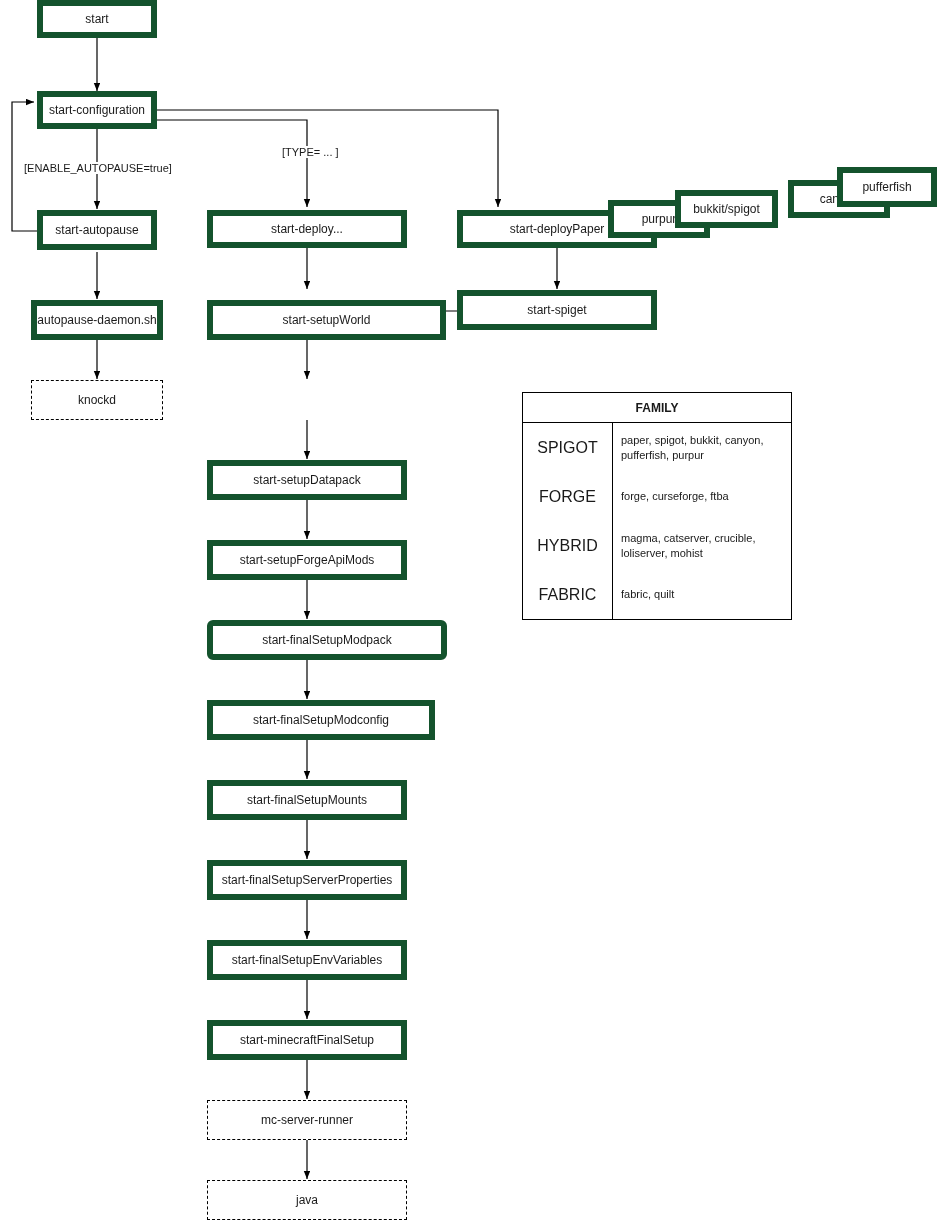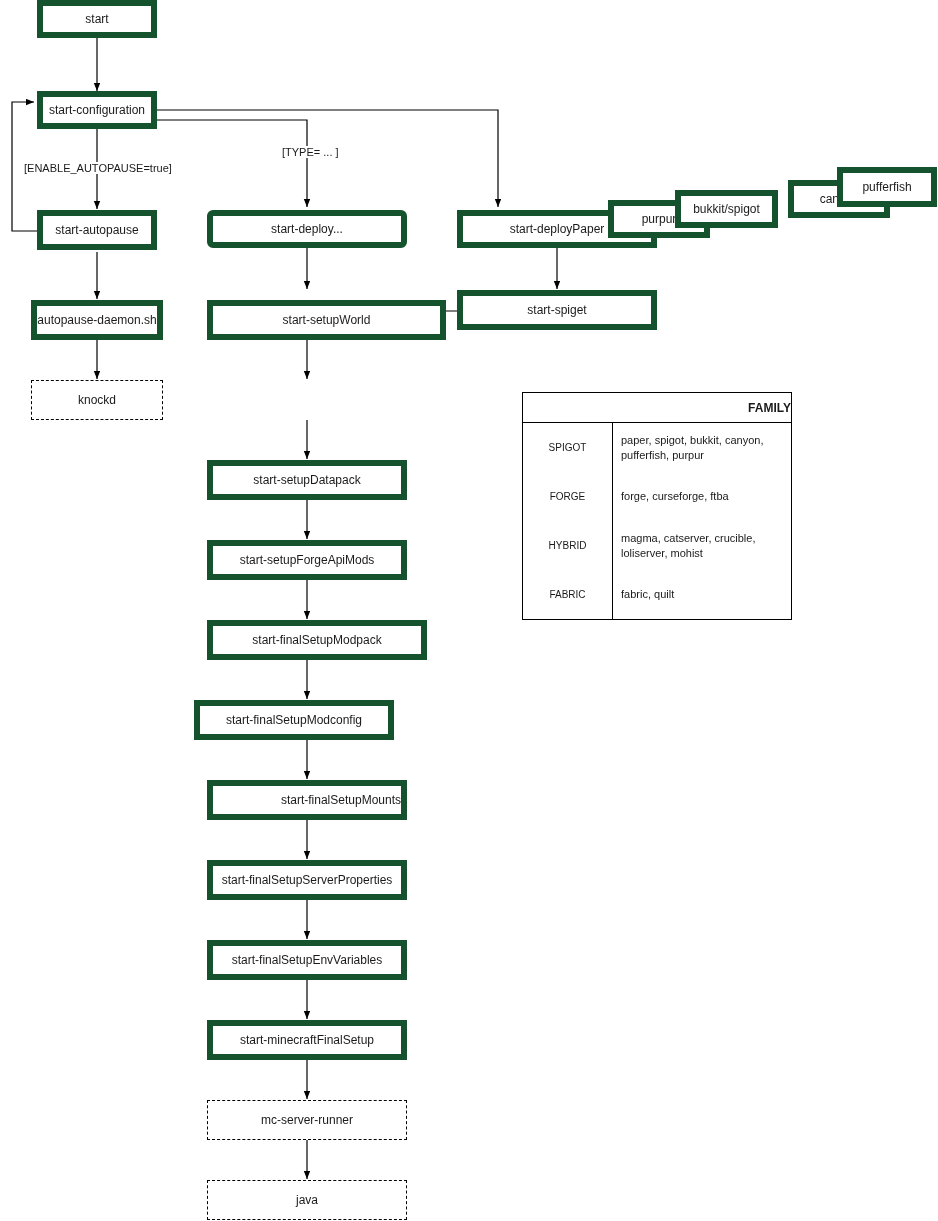--- a/index.html
+++ b/index.html
@@ -12,27 +12,27 @@
   .node.dashed{border:1px dashed #000000;}
   .edge-label{position:absolute;font-size:11px;color:#1a1a1a;white-space:nowrap;
               background:#ffffff;padding:0 2px;z-index:6;}
   svg.links{position:absolute;left:0;top:0;width:938px;height:1221px;z-index:1;
             pointer-events:none;}
   
   #family-table{position:absolute;left:522px;top:392px;width:270px;height:228px;
                 box-sizing:border-box;border:1px solid #000000;background:#ffffff;
                 z-index:5;display:flex;flex-direction:column;}
   #family-header{height:30px;box-sizing:border-box;border-bottom:1px solid #000000;
-                 display:flex;align-items:center;justify-content:flex-end;
+                 display:flex;align-items:center;justify-content:center;
                  font-size:12px;font-weight:bold;color:#1a1a1a;}
   .fam-row{flex:1;display:flex;box-sizing:border-box;}
   .fam-row + .fam-row{border-top:0;}
   .fam-key{width:90px;box-sizing:border-box;border-right:1px solid #000000;
            display:flex;align-items:center;justify-content:center;
-           font-size:10px;color:#1a1a1a;}
+           font-size:16px;color:#1a1a1a;}
   .fam-val{flex:1;box-sizing:border-box;display:flex;align-items:center;
            padding:0 8px;font-size:11px;color:#1a1a1a;line-height:1.35;}
 </style>
 </head>
 <body>
 
 <div id="canvas">
 
   <svg class="links" viewBox="0 0 938 1221" xmlns="http://www.w3.org/2000/svg">
     <defs>
@@ -97,46 +97,46 @@
   </div>
 
   <div class="edge-label" style="left:22px;top:162px;">
     <span>[ENABLE_AUTOPAUSE=true]</span>
   </div>
 
   <div class="edge-label" style="left:280px;top:146px;">
     <span>[TYPE= ... ]</span>
   </div>
 
-  <div class="node" style="left:207px;top:210px;width:200px;height:38px;border-radius:6px;">
+  <div class="node" style="left:207px;top:210px;width:200px;height:38px;">
     <span>start-deploy...</span>
   </div>
 
   <div class="node" style="left:207px;top:300px;width:239px;height:40px;">
     <span>start-setupWorld</span>
   </div>
 
 
   <div class="node" style="left:207px;top:460px;width:200px;height:40px;">
     <span>start-setupDatapack</span>
   </div>
 
   <div class="node" style="left:207px;top:540px;width:200px;height:40px;">
     <span>start-setupForgeApiMods</span>
   </div>
 
-  <div class="node" style="left:207px;top:620px;width:220px;height:40px;">
+  <div class="node" style="left:207px;top:620px;width:240px;height:40px;border-radius:6px;">
     <span>start-finalSetupModpack</span>
   </div>
 
-  <div class="node" style="left:194px;top:700px;width:200px;height:40px;">
+  <div class="node" style="left:207px;top:700px;width:228px;height:40px;">
     <span>start-finalSetupModconfig</span>
   </div>
 
-  <div class="node" style="left:207px;top:780px;width:200px;height:40px;justify-content:flex-end;">
+  <div class="node" style="left:207px;top:780px;width:200px;height:40px;">
     <span>start-finalSetupMounts</span>
   </div>
 
   <div class="node" style="left:207px;top:860px;width:200px;height:40px;">
     <span>start-finalSetupServerProperties</span>
   </div>
 
   <div class="node" style="left:207px;top:940px;width:200px;height:40px;">
     <span>start-finalSetupEnvVariables</span>
   </div>

